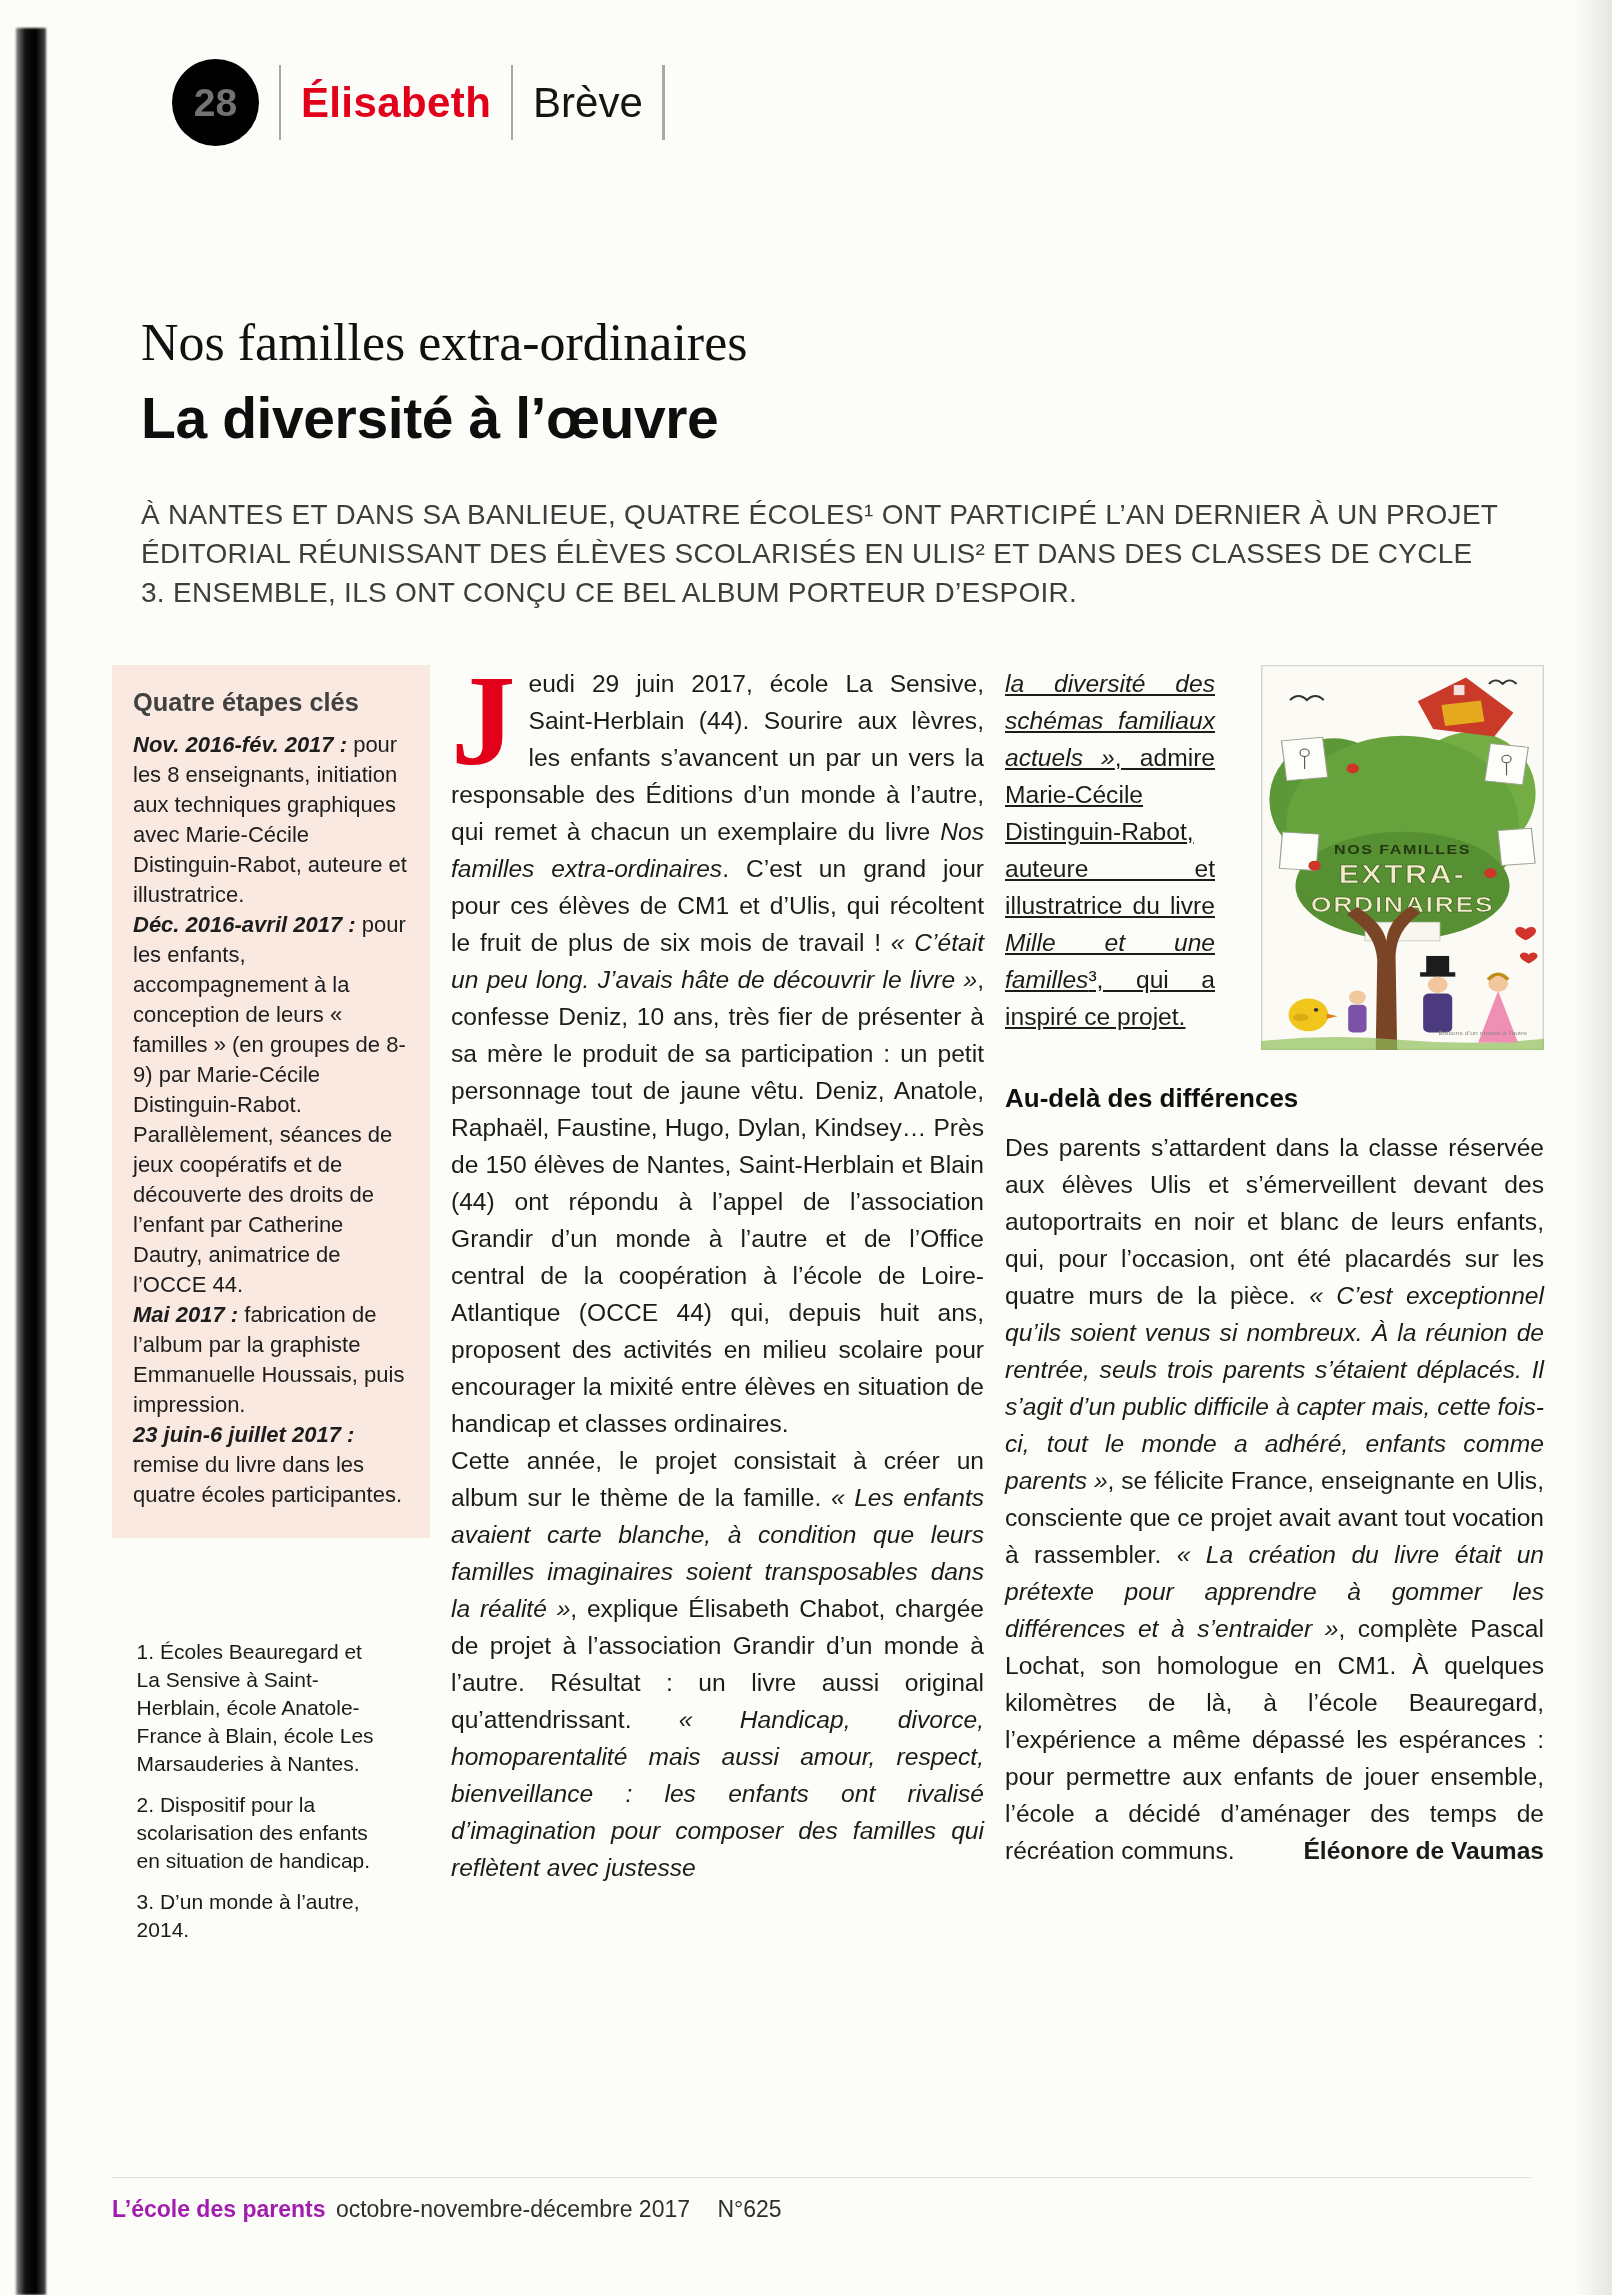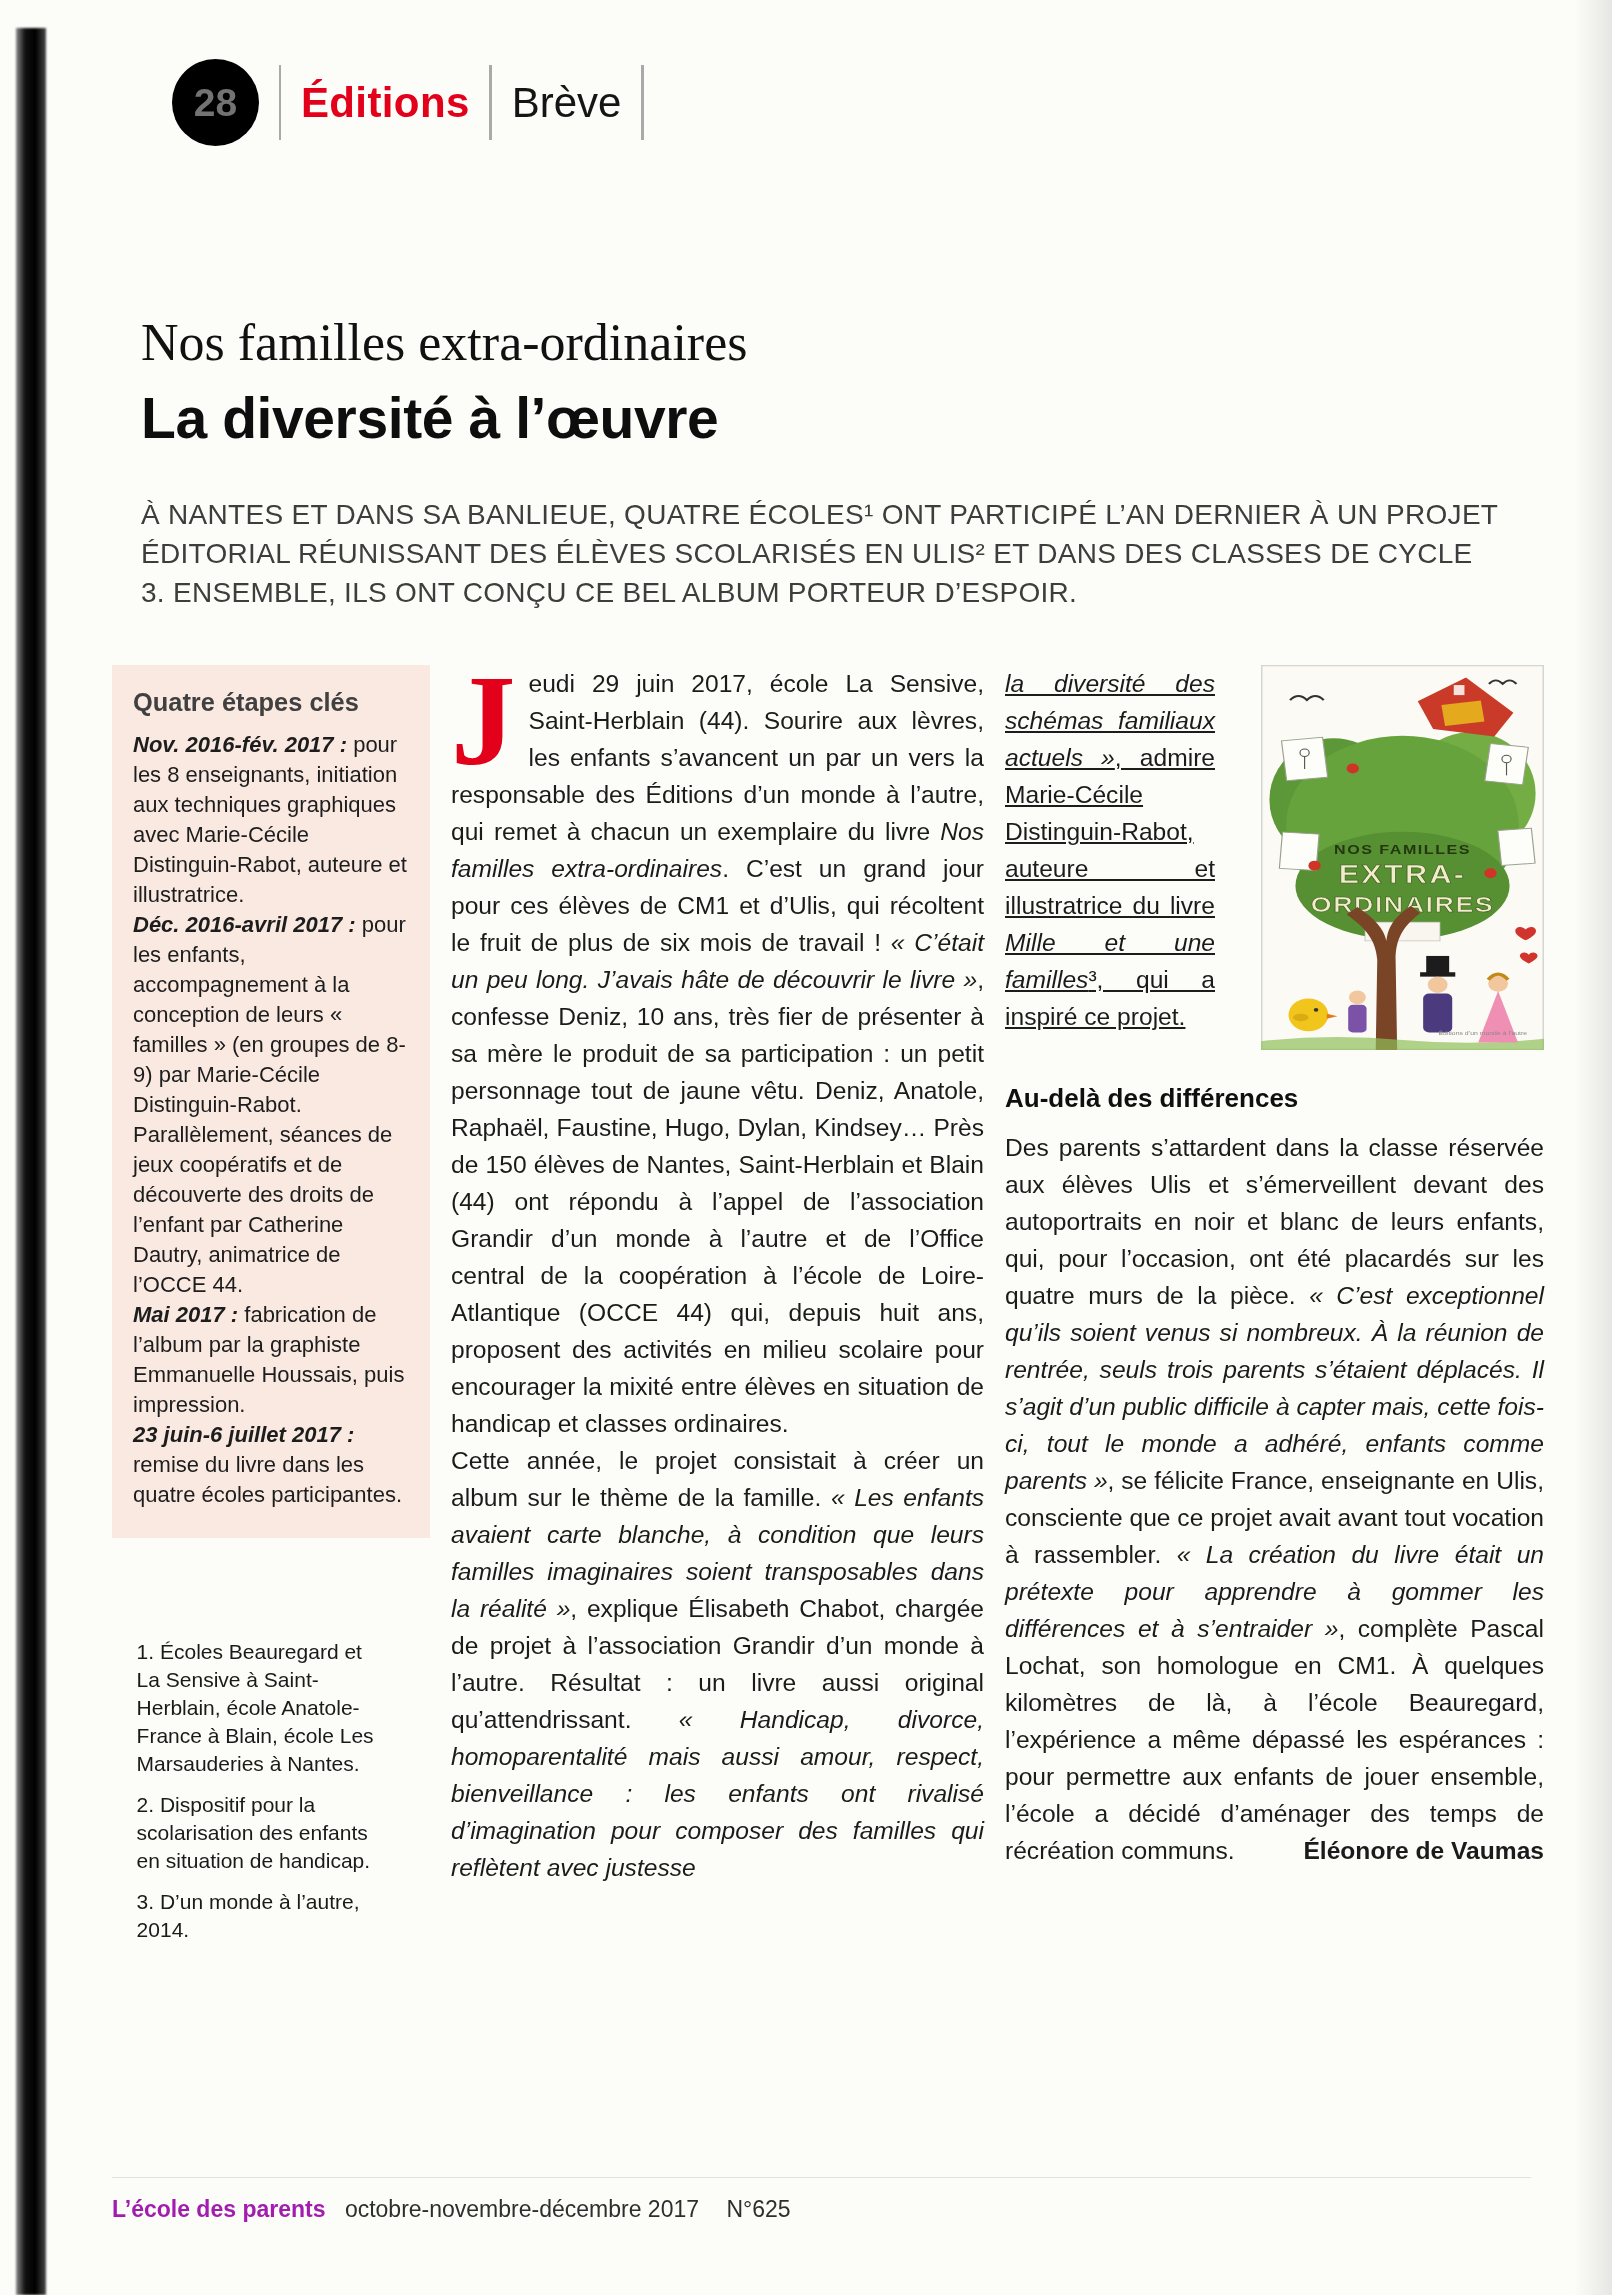--- a/index.html
+++ b/index.html
@@ -71,37 +71,37 @@
   .subheading{ font-size:26px; font-weight:bold; color:#0f0f0f; margin:33px 0 14.8px; }
   .author{ float:right; font-weight:bold; font-style:normal; }
 
   
   .footer{
     position:absolute; left:112px; right:82px; top:2177px;
     border-top:0.8px solid #e2e2de; padding-top:18px;
     font-size:23px; color:#2e2e2e;
   }
   .mag-name{ color:#a21caf; font-weight:bold; }
-  .issue-date{ margin-left:13px; }
+  .issue-date{ margin-left:4px; }
   .issue-number{ margin-left:21px; }
 </style>
 </head>
 <body>
 
 <div class="page">
 
   <div class="scan-edge-left"></div>
   <div class="scan-edge-right"></div>
 
   <header class="header">
     <div class="page-badge">
       <span>28</span>
     </div>
     <div class="hdr-sep"></div>
-    <span class="section-label">Éditions</span>
+    <span class="section-label">Élisabeth</span>
     <div class="hdr-sep"></div>
     <span class="subsection-label">Brève</span>
     <div class="hdr-sep"></div>
   </header>
 
   <div class="titles">
     <h1 class="kicker">Nos familles extra-ordinaires</h1>
     <h2 class="main-title">La diversité à l’œuvre</h2>
     <p class="standfirst">À NANTES ET DANS SA BANLIEUE, QUATRE ÉCOLES¹ ONT PARTICIPÉ L’AN DERNIER À UN PROJET ÉDITORIAL RÉUNISSANT DES ÉLÈVES SCOLARISÉS EN ULIS² ET DANS DES CLASSES DE CYCLE 3. ENSEMBLE, ILS ONT CONÇU CE BEL ALBUM PORTEUR D’ESPOIR.</p>
   </div>

